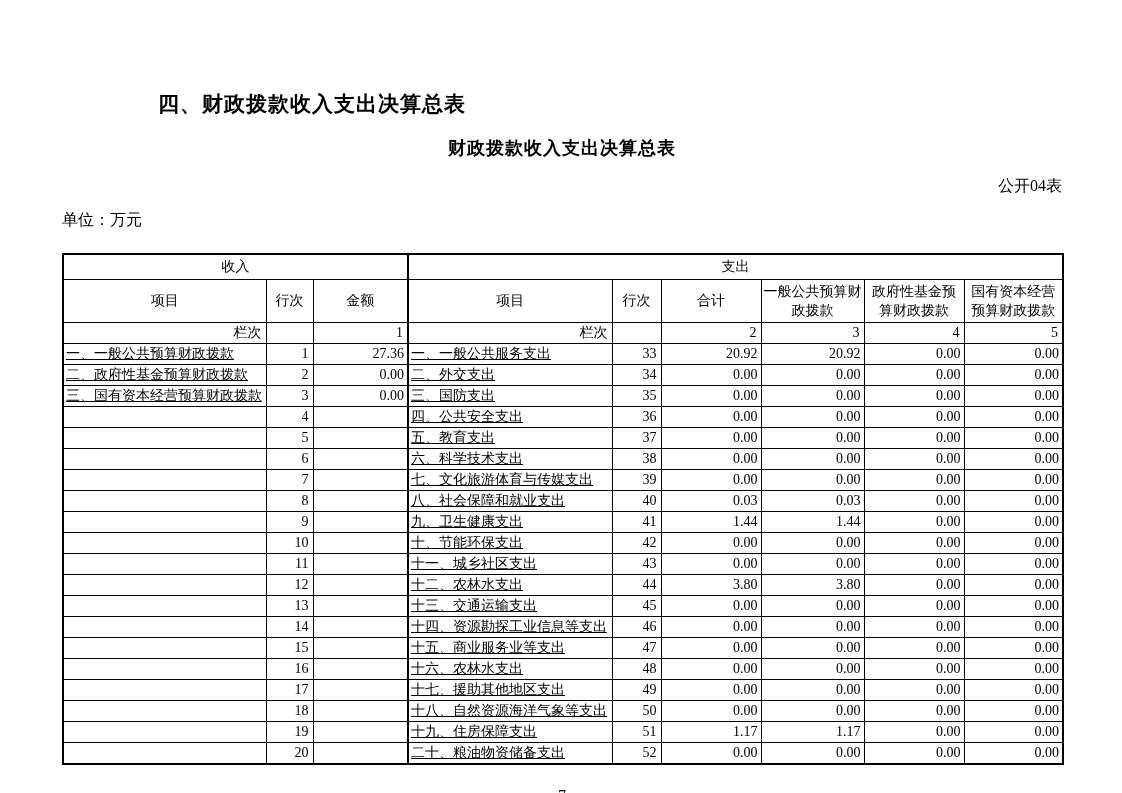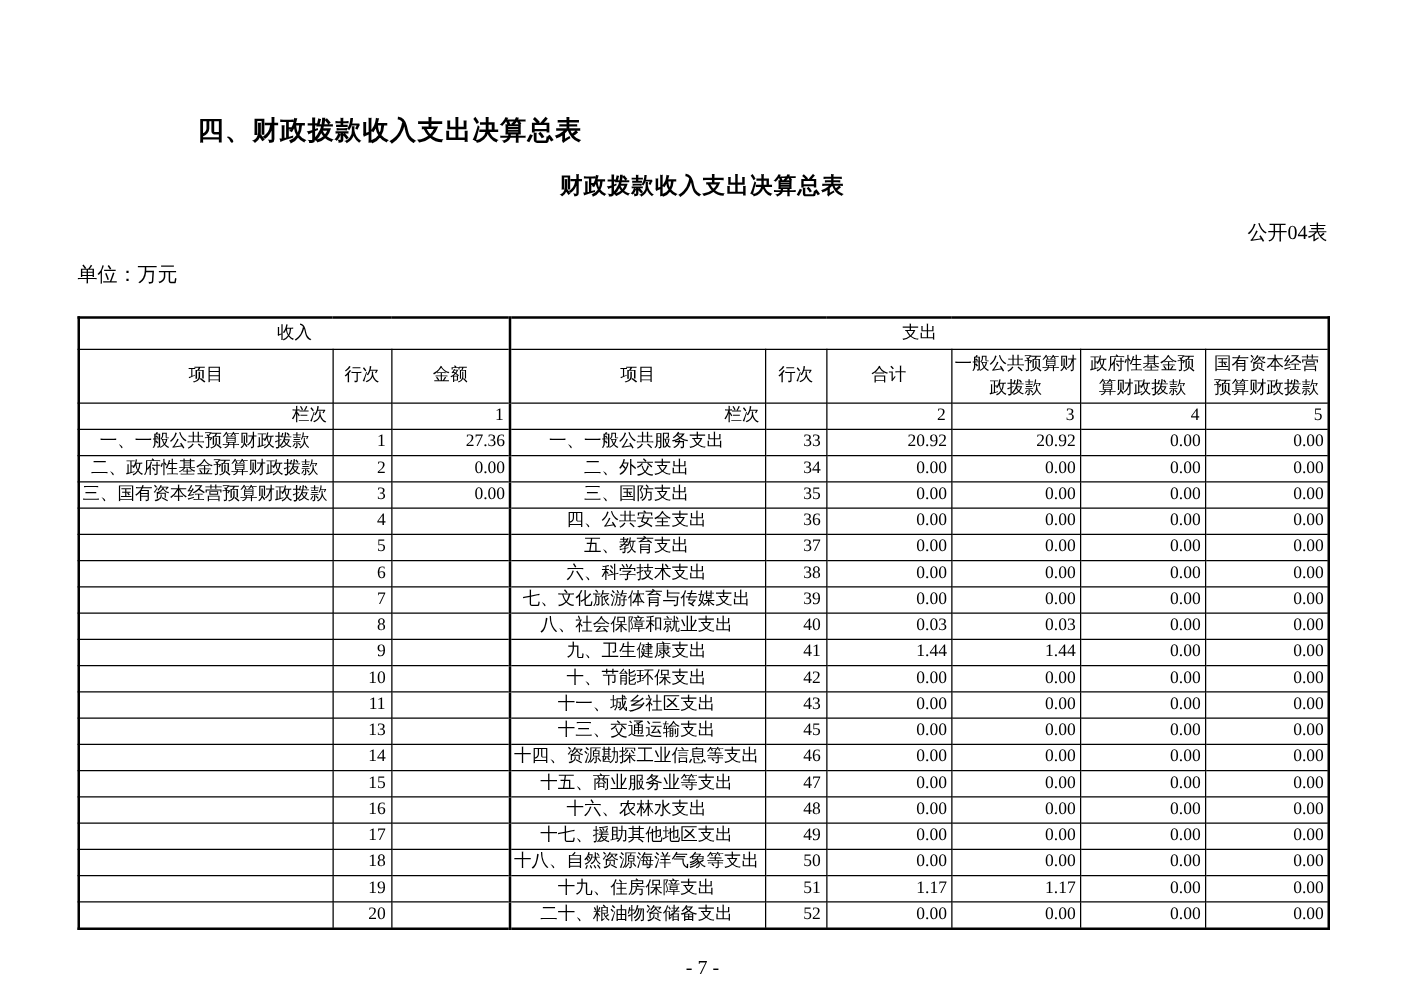--- a/index.html
+++ b/index.html
@@ -55,21 +55,21 @@
     height: 20px;
     line-height: 20px;
     white-space: nowrap;
     overflow: hidden;
     vertical-align: middle;
     text-align: center;
   }
   .fiscal thead tr.sec-row th { height: 24px; }
   .fiscal thead tr.col-row th { height: 42px; }
   .fiscal th.wrap { white-space: normal; line-height: 19px; padding: 0 2px; }
-  .fiscal .l { text-align: center; padding-left: 2px; }
+  .fiscal .l { text-align: left; padding-left: 2px; text-decoration: underline; }
   .fiscal .r { text-align: right; padding-right: 3px; }
   .fiscal .c { text-align: right; }
   .fiscal .sep { border-left-width: 2px; }
   .footer {
     margin-top: 22px;
     text-align: center;
     font-size: 16px;
   }
 </style>
 </head>
@@ -242,20 +242,31 @@
           <td class="r"></td>
           <td class="l sep">十一、城乡社区支出</td>
           <td class="c">43</td>
           <td class="r">0.00</td>
           <td class="r">0.00</td>
           <td class="r">0.00</td>
           <td class="r">0.00</td>
         </tr>
         <tr>
           <td class="l"></td>
+          <td class="c">12</td>
+          <td class="r"></td>
+          <td class="l sep">十二、农林水支出</td>
+          <td class="c">44</td>
+          <td class="r">3.80</td>
+          <td class="r">3.80</td>
+          <td class="r">0.00</td>
+          <td class="r">0.00</td>
+        </tr>
+        <tr>
+          <td class="l"></td>
           <td class="c">13</td>
           <td class="r"></td>
           <td class="l sep">十三、交通运输支出</td>
           <td class="c">45</td>
           <td class="r">0.00</td>
           <td class="r">0.00</td>
           <td class="r">0.00</td>
           <td class="r">0.00</td>
         </tr>
         <tr>

